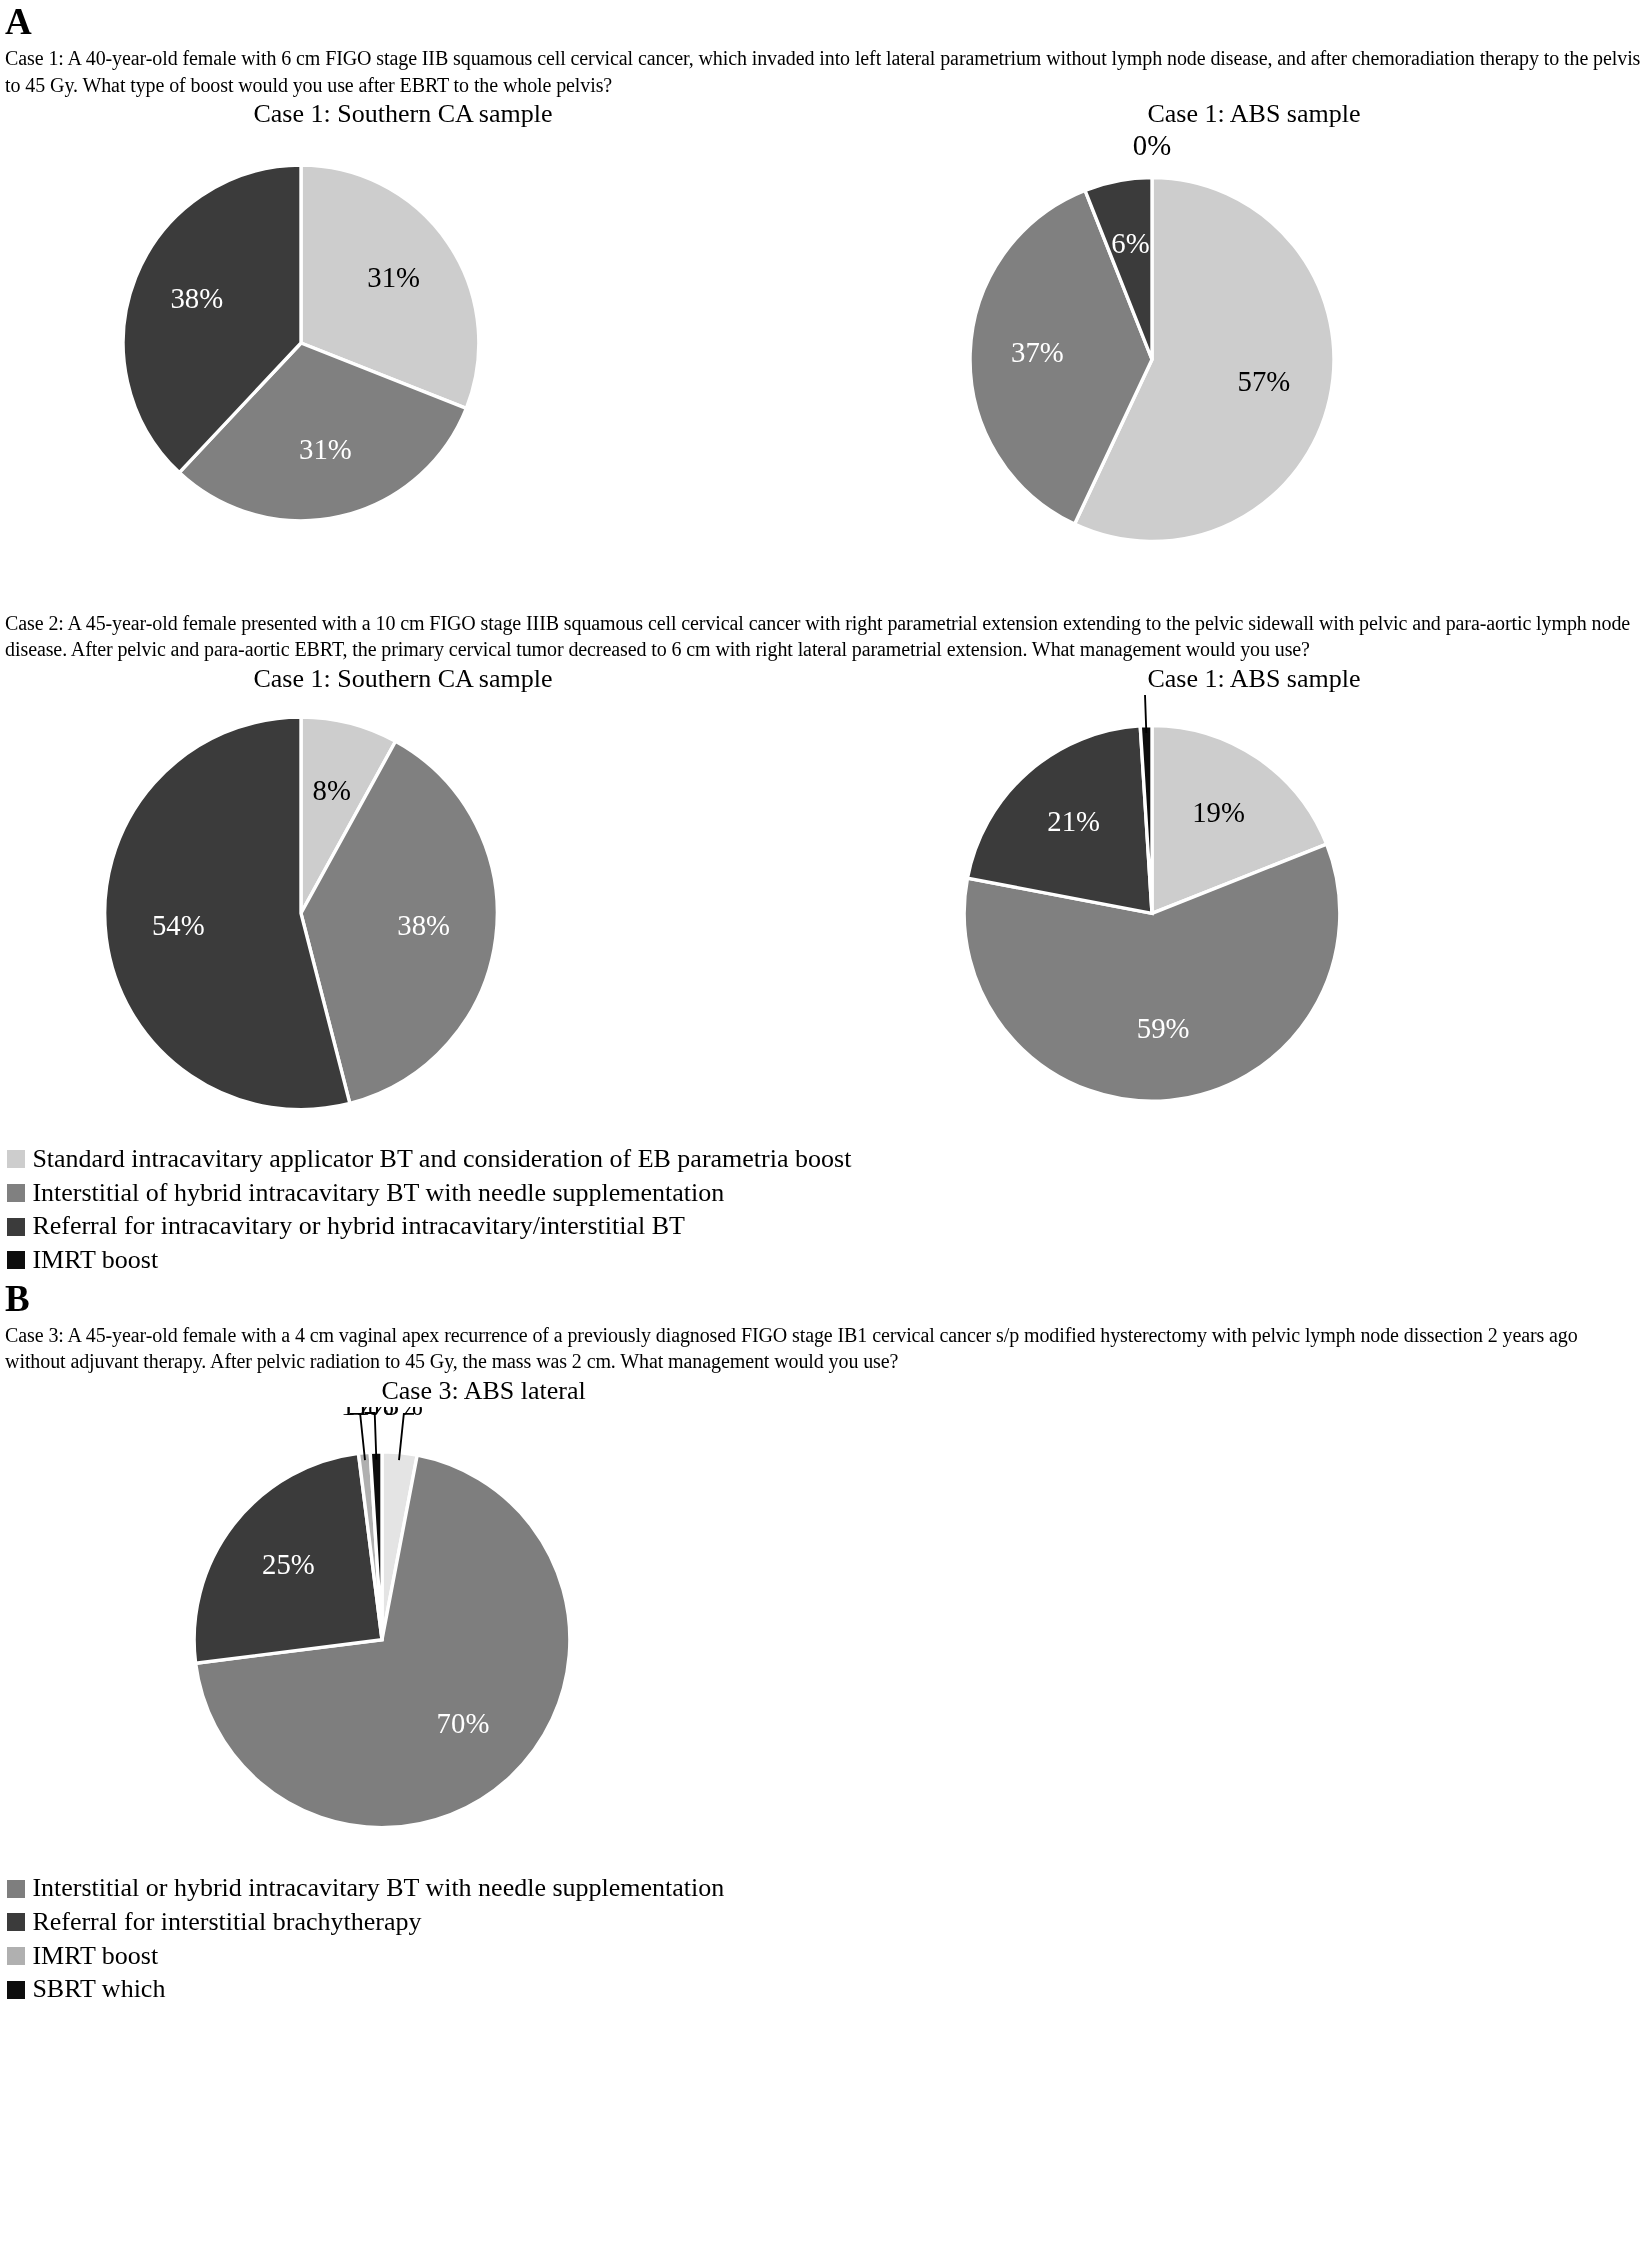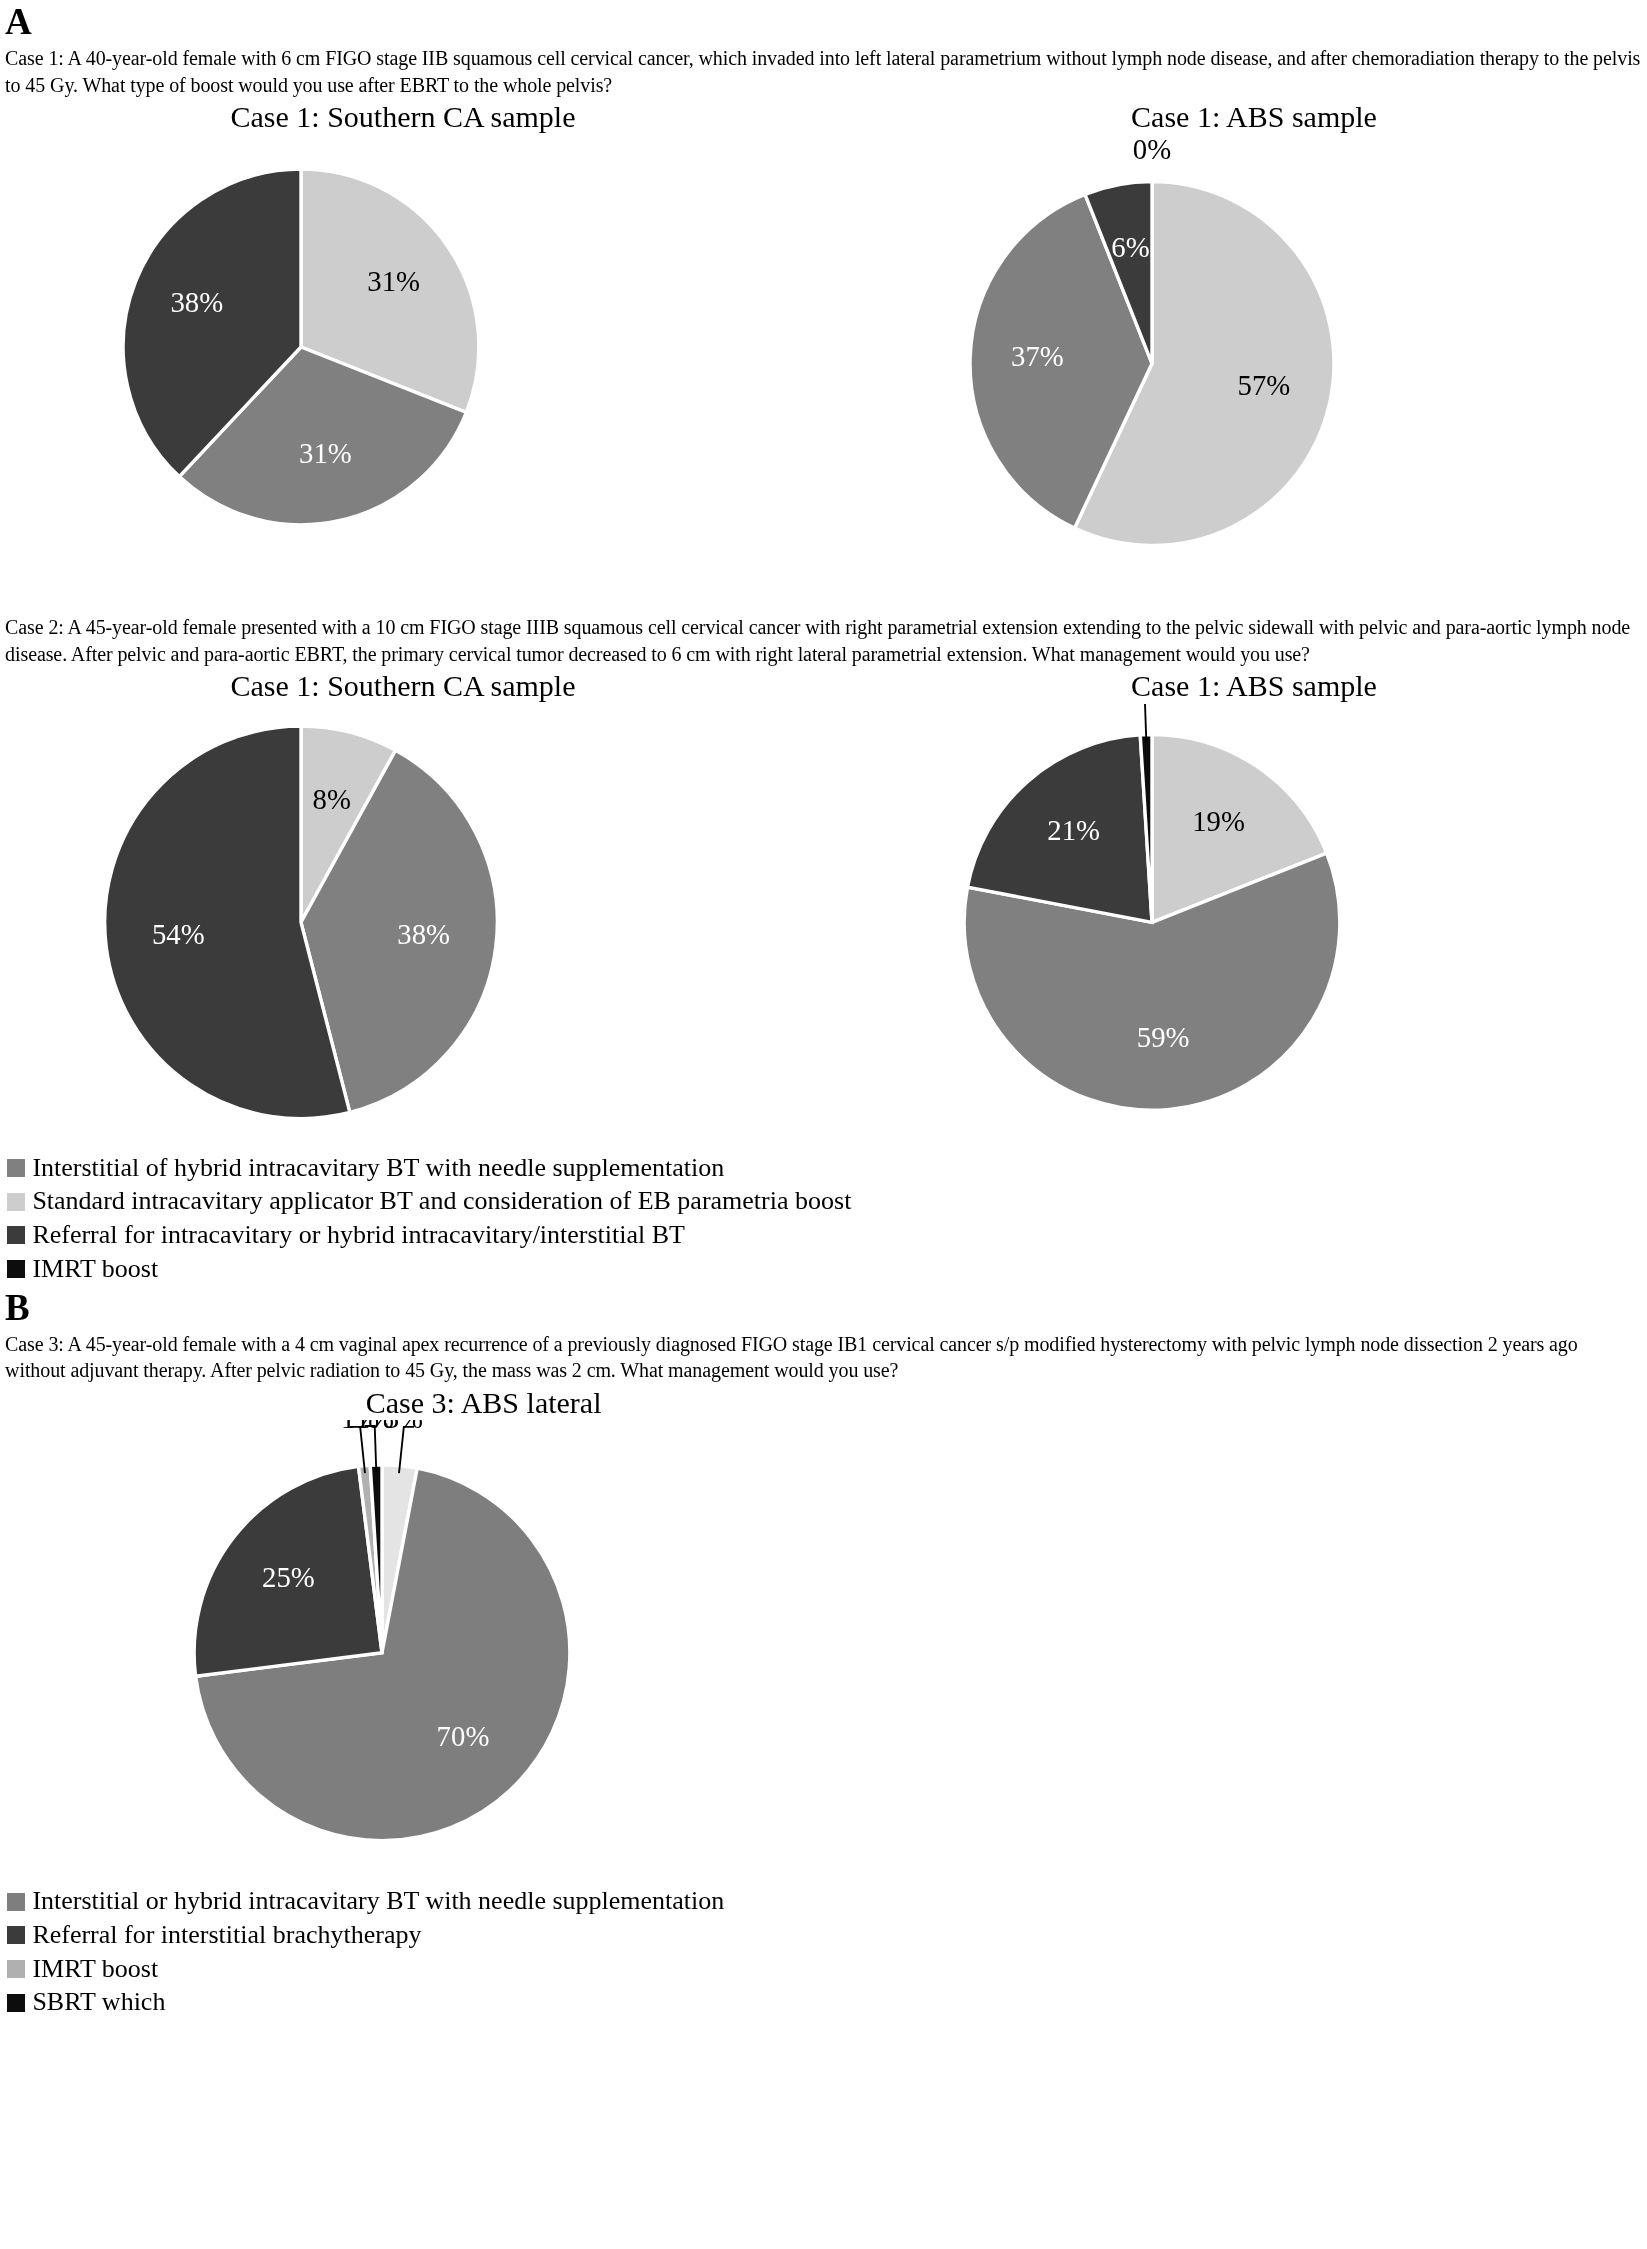--- a/index.html
+++ b/index.html
@@ -36,21 +36,21 @@
     display: flex;
     width: 100%;
     justify-content: flex-start;
   }
   .chart-block {
     position: relative;
   }
   .chart-block.left  { width: 745px; margin-left: 25.4px; }
   .chart-block.right { width: 745px; margin-left: 106px; }
   .chart-title {
-    font-size: 30px;
+    font-size: 26px;
     text-align: center;
     line-height: 1.1;
     margin-bottom: 1.7px;
   }
   .pie-wrap {
     position: relative;
     margin: 0 auto;
   }
   .pie-svg { display: block; }
 
@@ -145,26 +145,26 @@
             <text x="333.2" y="397.2" text-anchor="middle" dominant-baseline="middle" fill="#ffffff" font-size="34" font-family="&quot;Liberation Serif&quot;, serif">59%</text>
             <text x="227.5" y="153.1" text-anchor="middle" dominant-baseline="middle" fill="#ffffff" font-size="34" font-family="&quot;Liberation Serif&quot;, serif">21%</text>
             <text x="311.4" y="-15.9" text-anchor="middle" dominant-baseline="middle" fill="#000000" font-size="34" font-family="&quot;Liberation Serif&quot;, serif">1%</text>
           </svg>
         </div>
     </div>
   </div>
 
   <div class="legend" id="legend-a">
       <div class="legend-row">
+        <span class="legend-swatch" style="background: rgb(205, 205, 205);"></span>
+        <span class="legend-label">Standard intracavitary applicator BT and consideration of EB parametria boost</span>
+      </div>
+      <div class="legend-row">
         <span class="legend-swatch" style="background: rgb(128, 128, 128);"></span>
         <span class="legend-label">Interstitial of hybrid intracavitary BT with needle supplementation</span>
-      </div>
-      <div class="legend-row">
-        <span class="legend-swatch" style="background: rgb(205, 205, 205);"></span>
-        <span class="legend-label">Standard intracavitary applicator BT and consideration of EB parametria boost</span>
       </div>
       <div class="legend-row">
         <span class="legend-swatch" style="background: rgb(59, 59, 59);"></span>
         <span class="legend-label">Referral for intracavitary or hybrid intracavitary/interstitial BT</span>
       </div>
       <div class="legend-row">
         <span class="legend-swatch" style="background: rgb(13, 13, 13);"></span>
         <span class="legend-label">IMRT boost</span>
       </div>
     </div>

